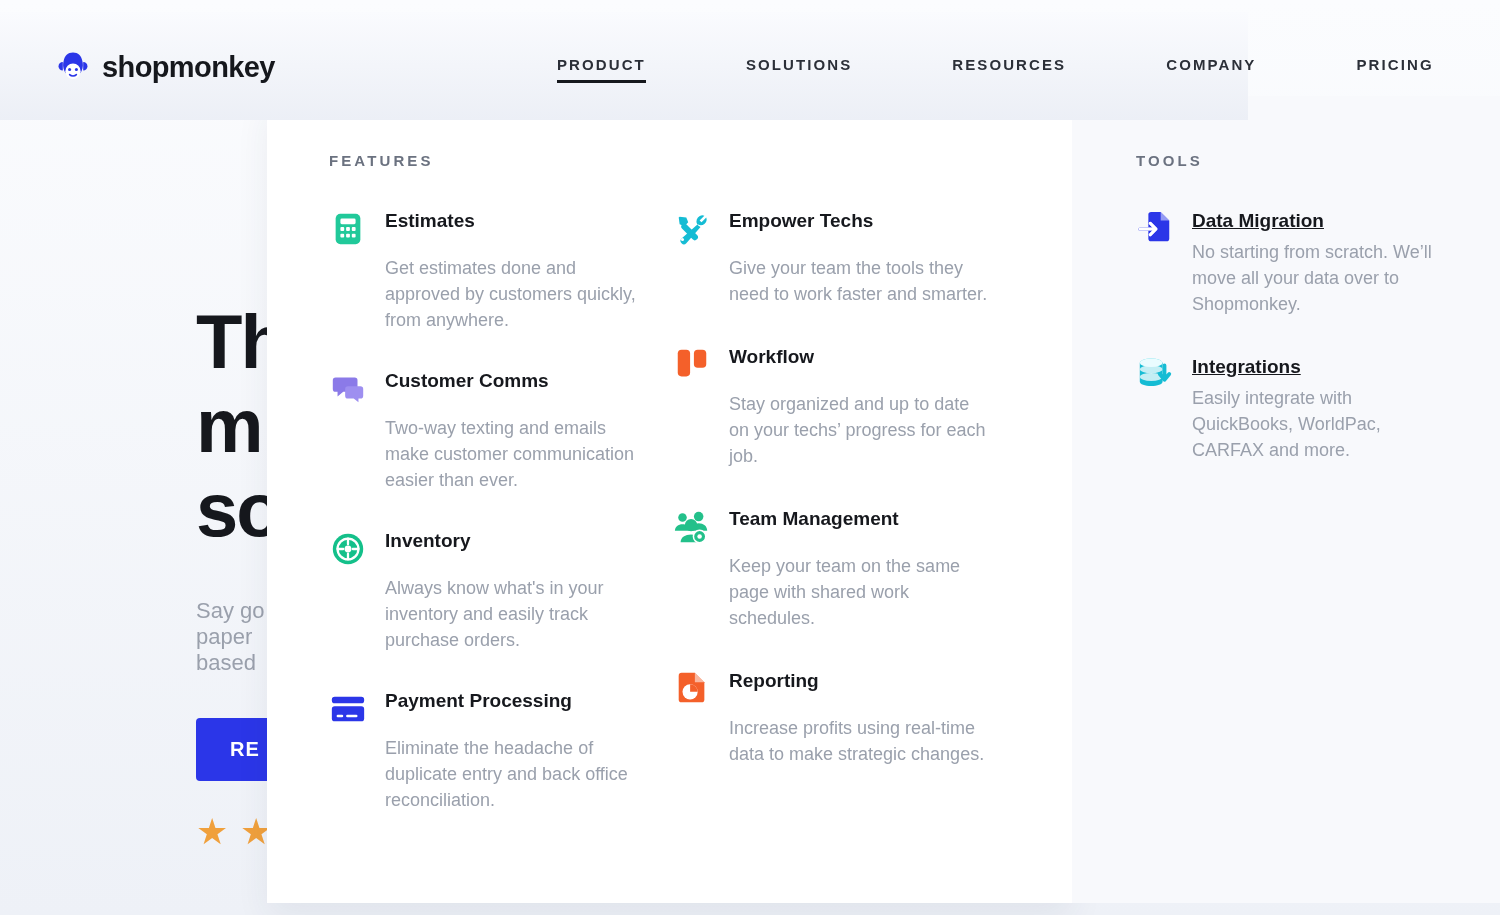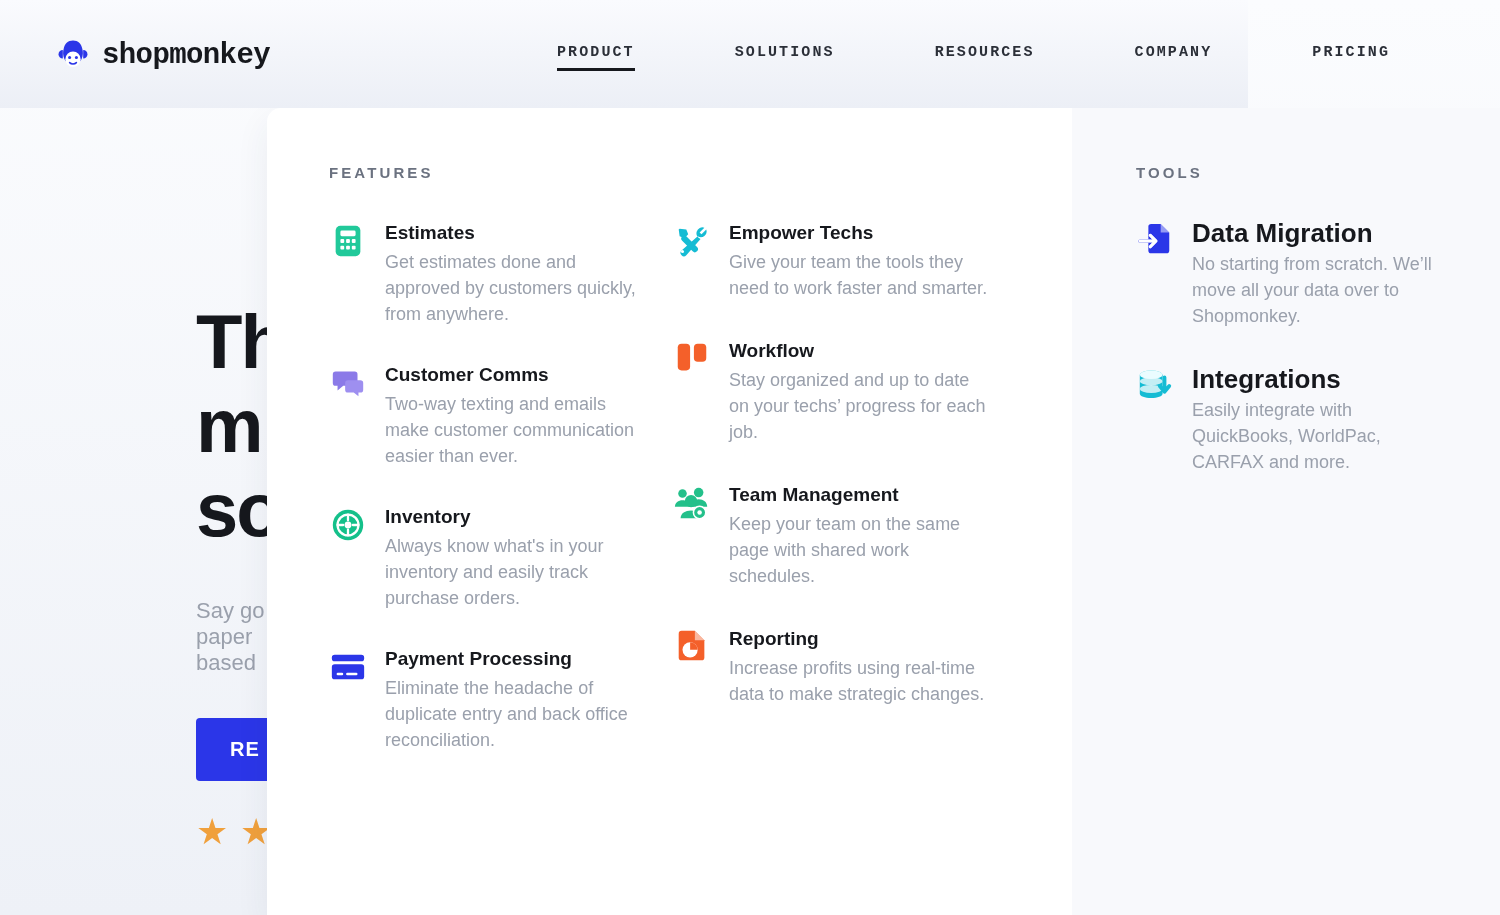--- a/index.html
+++ b/index.html
@@ -28,23 +28,23 @@
   .hero-btn {
     margin-top: 42px; display: inline-block; background: #2b36e8; color: #fff;
     font-size: 20px; font-weight: 700; letter-spacing: 1px;
     padding: 20px 34px; border: none; border-radius: 4px; cursor: pointer;
   }
   .hero-stars { margin-top: 36px; display: flex; gap: 10px; }
   .star { width: 34px; height: 34px; color: #f0a03c; font-size: 36px; line-height: 30px; }
 
   
   .header {
-    position: absolute; left: 0; top: 0; width: 1248px; height: 108px; z-index: 30;
+    position: absolute; left: 0; top: 12px; width: 1248px; height: 108px; z-index: 30;
     background: linear-gradient(180deg,#fafbfe 0%, #eceff6 100%);
-    display: flex; align-items: center; font-family: Liberation Mono, monospace;
+    display: flex; align-items: center;
   }
   .brand { position: absolute; left: 56px; top: 38px; display: flex; align-items: center; gap: 12px; cursor: pointer; }
   .brand-mark { width: 34px; height: 34px; }
   .brand-name { font-size: 29px; font-weight: 800; color: #16181d; letter-spacing: -0.6px; }
 
   .nav { position: absolute; left: 540px; top: 44px; width: 940px; display: flex; }
   .nav-item {
     font-size: 15px; font-weight: 600; letter-spacing: 2.1px; color: #2b2f38;
     padding-bottom: 12px; cursor: pointer; position: relative; white-space: nowrap;
   }
@@ -53,21 +53,21 @@
   .nav-item:nth-child(3) { margin-left: 100px; }
   .nav-item:nth-child(4) { margin-left: 100px; }
   .nav-item:nth-child(5) { margin-left: 100px; }
   .nav-item.active::after {
     content: ""; position: absolute; left: 0; right: 0; bottom: 2px;
     height: 3px; background: #16181d;
   }
 
   
   .dropdown {
-    position: absolute; left: 267px; top: 108px; width: 1233px; height: 807px; z-index: 20;
+    position: absolute; left: 267px; top: 96px; width: 1233px; height: 807px; z-index: 20;
     display: flex;
   }
   .dd-left {
     width: 805px; background: #ffffff; border-top-left-radius: 14px;
     box-shadow: 0 14px 34px rgba(40,50,80,0.07);
     padding: 56px 0 0 62px;
   }
   .dd-right {
     flex: 1; background: #f8f9fc; padding: 56px 0 0 64px;
   }
@@ -75,26 +75,26 @@
     font-size: 15px; font-weight: 700; letter-spacing: 3.1px; color: #6b7280;
     margin-bottom: 38px;
   }
   .cols { display: flex; gap: 26px; }
   .col { width: 318px; }
   .feat {
     display: flex; gap: 18px; margin-bottom: 34px; cursor: pointer; align-items: flex-start;
   }
   .feat .ico { width: 38px; min-width: 38px; height: 38px; margin-top: 3px; }
   .feat .ttl { font-size: 19px; font-weight: 700; color: #16181d; line-height: 24px; }
-  .feat .dsc { font-size: 18px; line-height: 26px; color: #9aa0ac; margin-top: 4px; }
+  .feat .dsc { font-size: 18px; line-height: 26px; color: #9aa0ac; margin-top: 22px; }
   .feat-body { padding-top: 2px; }
   .col-b .feat { margin-bottom: 36px; }
   .tool { display: flex; gap: 18px; margin-bottom: 36px; cursor: pointer; align-items: flex-start; }
   .tool .ico { width: 38px; min-width: 38px; height: 38px; margin-top: 3px; }
-  .tool .ttl { font-size: 26px; font-weight: 700; color: #16181d; line-height: 24px; }
+  .tool .ttl { font-size: 19px; font-weight: 700; color: #16181d; line-height: 24px; text-decoration: underline; }
   .tool .dsc { font-size: 18px; line-height: 26px; color: #9aa0ac; margin-top: 6px; }
   .tools-col { width: 320px; }
 </style>
 </head>
 <body>
 
 <div class="page">
 
   <div class="hero">
     <div class="hero-inner">

